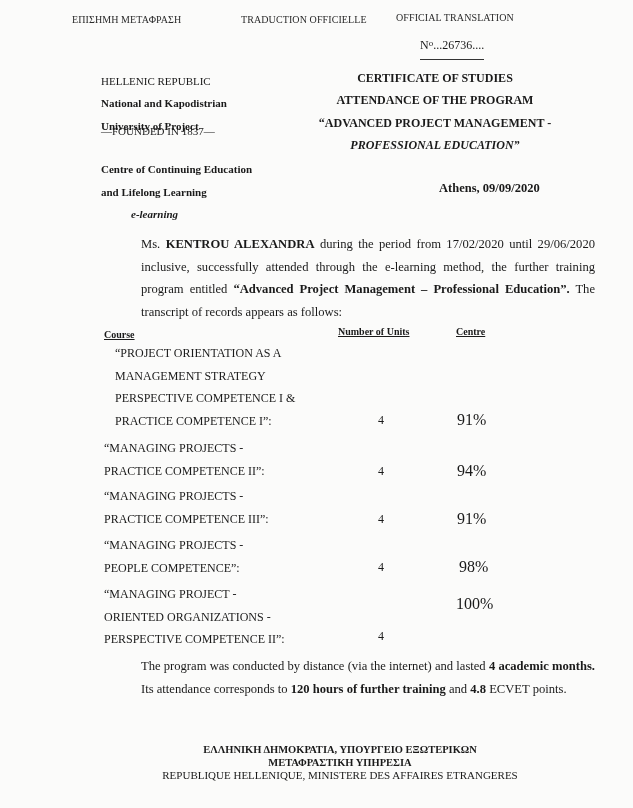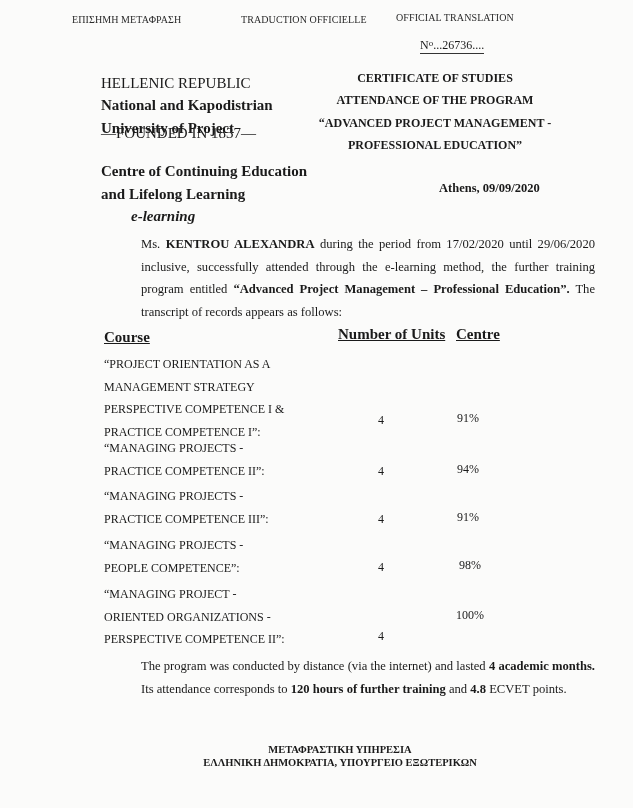--- a/index.html
+++ b/index.html
@@ -2,30 +2,30 @@
 <html><head>
 <meta charset="utf-8">
 <style>
   html, body { margin: 0; padding: 0; }
   body {
     width: 633px; height: 808px; background: #fbfbfa; position: relative; overflow: hidden;
     font-family: "Liberation Serif", "DejaVu Serif", serif; color: #1a1a1a;
   }
   .abs { position: absolute; white-space: nowrap; }
   .hdr { font-size: 10px; top: 14px; letter-spacing: 0.1px; color: #2a2a2a; }
-  .num { left: 420px; top: 38px; font-size: 12px; border-bottom: 1px solid #333; padding-bottom: 0; }
+  .num { left: 420px; top: 38px; font-size: 12px; border-bottom: 1px solid #333; padding-bottom: 6px; }
   .num sup { font-size: 9px; vertical-align: 3px; }
-  .left-col { left: 101px; font-size: 15px; }
+  .left-col { left: 101px; font-size: 11px; }
   .b { font-weight: bold; }
   .center-col { font-size: 12px; font-weight: bold; text-align: center; width: 300px; left: 285px; }
   .para { left: 101px; width: 454px; font-size: 12.6px; line-height: 22.7px; text-align: justify; white-space: normal; margin-left: 40px; }
-  .th { font-size: 15px; font-weight: bold; text-decoration: underline; }
+  .th { font-size: 10px; font-weight: bold; text-decoration: underline; }
   .course { left: 104px; font-size: 12px; line-height: 22.6px; white-space: pre-line; }
   .units { left: 378px; font-size: 12px; }
-  .grade { font-size: 12px; text-align: right; }
+  .grade { font-size: 16px; text-align: right; }
   .footer { left: 140px; width: 400px; text-align: center; font-size: 11px; line-height: 13px; }
   .footer .gr { font-weight: bold; font-size: 10.5px; }
 </style>
 </head>
 <body>
 
 <div class="abs hdr" style="left:72px;">ΕΠΙΣΗΜΗ  ΜΕΤΑΦΡΑΣΗ</div>
 <div class="abs hdr" style="left:241px;">TRADUCTION OFFICIELLE</div>
 <div class="abs hdr" style="left:396px; top:12px;">OFFICIAL TRANSLATION</div>
 <div class="abs num"><span>N</span><sup>o</sup><span>...26736....</span></div>
@@ -34,30 +34,30 @@
 <div class="abs left-col b" style="top:97px;">National and Kapodistrian</div>
 <div class="abs left-col b" style="top:120px;">University of Project</div>
 <div class="abs left-col" style="top:125px;">—FOUNDED IN 1837—</div>
 <div class="abs left-col b" style="top:163px;">Centre of Continuing Education</div>
 <div class="abs left-col b" style="top:186px;">and Lifelong Learning</div>
 <div class="abs left-col b" style="top:208px; left:131px; font-style:italic;">e-learning</div>
 
 <div class="abs center-col" style="top:71px;">CERTIFICATE OF STUDIES</div>
 <div class="abs center-col" style="top:93px;">ATTENDANCE OF THE PROGRAM</div>
 <div class="abs center-col" style="top:116px;">“ADVANCED PROJECT MANAGEMENT -</div>
-<div class="abs center-col" style="top:138px;">PROFESSIONAL EDUCATION”</div>
+<div class="abs center-col" style="top:138px;font-style:italic;">PROFESSIONAL EDUCATION”</div>
 <div class="abs" style="left:439px; top:181px; font-size:12.5px; font-weight:bold;">Athens, 09/09/2020</div>
 
 <div class="abs para" style="top:233px;"><span>Ms. </span><b>KENTROU ALEXANDRA</b><span> during the period from 17/02/2020 until 29/06/2020 inclusive, successfully attended through the e-learning method, the further training program entitled </span><b>“Advanced Project Management – Professional Education”.</b><span> The transcript of records appears as follows:</span></div>
 
 <div class="abs th" style="left:104px; top:329px;">Course</div>
 <div class="abs th" style="left:338px; top:326px;">Number of Units</div>
 <div class="abs th" style="left:456px; top:326px;">Centre</div>
 
-<div class="abs course" style="top:353px;">“PROJECT ORIENTATION AS A
+<div class="abs course" style="top:342px;margin-left:11px;">“PROJECT ORIENTATION AS A
 MANAGEMENT STRATEGY
 PERSPECTIVE COMPETENCE I &amp;
 PRACTICE COMPETENCE I”:</div>
 <div class="abs units" style="top:413px;">4</div>
 <div class="abs grade" style="left:457px; top:411px;">91%</div>
 
 <div class="abs course" style="top:437px;">“MANAGING PROJECTS -
 PRACTICE COMPETENCE II”:</div>
 <div class="abs units" style="top:464px;">4</div>
 <div class="abs grade" style="left:457px; top:462px;">94%</div>
@@ -69,20 +69,21 @@
 
 <div class="abs course" style="top:534px;">“MANAGING PROJECTS -
 PEOPLE COMPETENCE”:</div>
 <div class="abs units" style="top:560px;">4</div>
 <div class="abs grade" style="left:459px; top:558px;">98%</div>
 
 <div class="abs course" style="top:583px;">“MANAGING PROJECT -
 ORIENTED ORGANIZATIONS -
 PERSPECTIVE COMPETENCE II”:</div>
 <div class="abs units" style="top:629px;">4</div>
-<div class="abs grade" style="left:456px; top:608px;">100%</div>
+<div class="abs grade" style="left:456px; top:595px;">100%</div>
 
 <div class="abs para" style="top:655px;"><span>The program was conducted by distance (via the internet) and lasted </span><b>4 academic months.</b><span> Its attendance corresponds to </span><b>120 hours of further training</b><span> and </span><b>4.8</b><span> ECVET points.</span></div>
 
 <div class="abs footer" style="top:743px;">
+  <div class="gr">ΕΛΛΗΝΙΚΗ ΔΗΜΟΚΡΑΤΙΑ,  ΥΠΟΥΡΓΕΙΟ ΕΞΩΤΕΡΙΚΩΝ</div>
   <div class="gr">ΜΕΤΑΦΡΑΣΤΙΚΗ ΥΠΗΡΕΣΙΑ</div>
-  <div class="gr">ΕΛΛΗΝΙΚΗ ΔΗΜΟΚΡΑΤΙΑ,  ΥΠΟΥΡΓΕΙΟ ΕΞΩΤΕΡΙΚΩΝ</div>
+  <div>REPUBLIQUE HELLENIQUE, MINISTERE DES AFFAIRES ETRANGERES</div>
 </div>
 
 </body></html>

